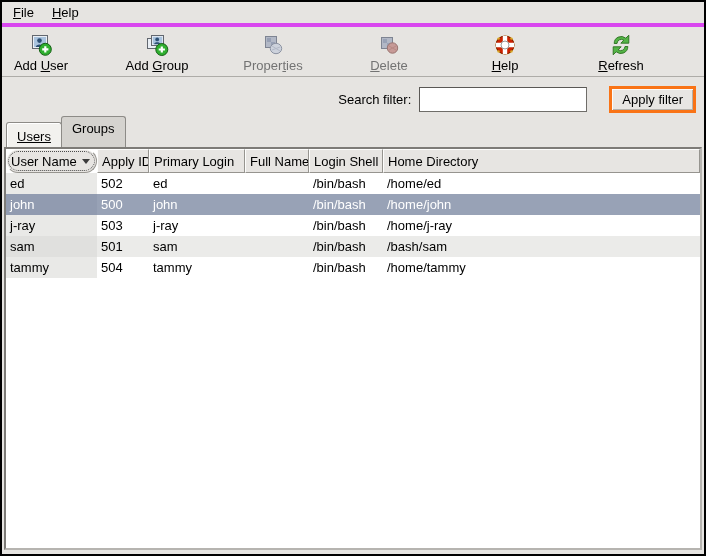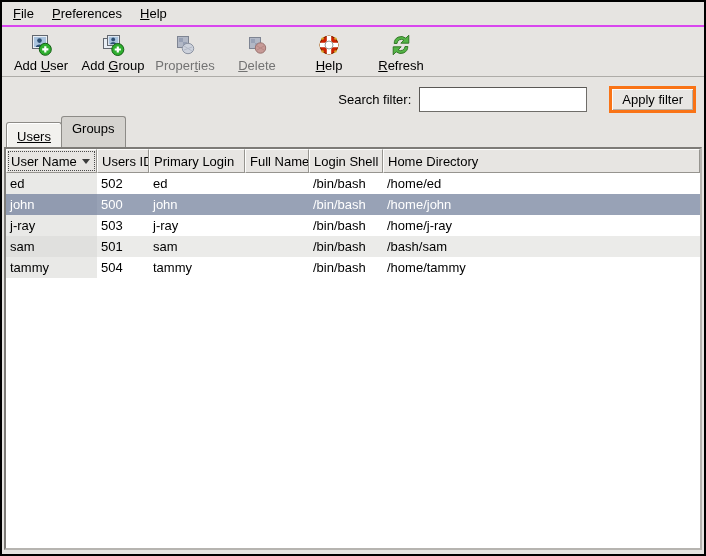--- a/index.html
+++ b/index.html
@@ -11,32 +11,33 @@
     border: 2px solid #000;
     background: #e6e4e1;
     display: flex; flex-direction: column;
     overflow: hidden;
   }
 
   
   .menubar {
     height: 25px; display: flex; align-items: center;
     padding-left: 2px;
-    border-bottom: 2px solid #d946ef;
+    border-bottom: 4px solid #d946ef;
     background: #e6e4e1;
   }
   .menu-item { padding: 3px 9px; cursor: default; }
   .menu-item .mn { text-decoration: underline; }
 
   
   .toolbar {
     height: 50px; display: flex; align-items: stretch;
     padding: 2px 0 0 3px;
     border-bottom: 1px solid #aeaca8;
     background: #e6e4e1;
+    gap: 44px;
   }
   .tool-button {
     width: 72px; display: flex; flex-direction: column;
     align-items: center; justify-content: center;
     gap: 1px; padding: 1px 0;
   }
   .tool-button svg { width: 24px; height: 24px; display: block; }
   .tool-label { white-space: nowrap; }
   .tool-label .mn { text-decoration: underline; }
   .tool-button.disabled .tool-label { color: #737373; }
@@ -95,21 +96,21 @@
   }
   .thead { display: flex; height: 24px; flex: none; }
   .th {
     background: #e7e5e2;
     border-top: 1px solid #fdfdfc; border-left: 1px solid #fdfdfc;
     border-right: 1px solid #96948f; border-bottom: 1px solid #96948f;
     display: flex; align-items: center;
     padding: 0 4px; white-space: nowrap; overflow: hidden;
     cursor: default;
   }
-  .th.sorted { outline: 1px dotted #4a4a4a; outline-offset: -3px; }
+  .th.sorted { outline: 1px dotted #4a4a4a; outline-offset: -3px; border-radius: 12px; }
   .sort-arrow {
     width: 0; height: 0; margin-left: auto; margin-right: 2px;
     border-left: 4px solid transparent; border-right: 4px solid transparent;
     border-top: 5px solid #3c3c3c;
   }
   .col-0 { width: 91px; flex: none; }
   .col-1 { width: 52px; flex: none; }
   .col-2 { width: 96px; flex: none; }
   .col-3 { width: 64px; flex: none; }
   .col-4 { width: 74px; flex: none; }
@@ -129,21 +130,20 @@
   .tr.selected .td.col-0 { background: #919bb0; }
   .filler { flex: 1; background: #fff; }
 </style>
 </head>
 <body>
 
 <div class="window">
 
   <div class="menubar">
     <div class="menu-item"><span class="mn">F</span><span>ile</span></div>
-    <div class="menu-item"><span class="mn">P</span><span>references</span></div>
     <div class="menu-item"><span class="mn">H</span><span>elp</span></div>
   </div>
 
   <div class="toolbar">
 
     <div class="tool-button">
       <span>
         <svg viewBox="0 0 24 24">
           <rect x="3.5" y="2.5" width="15" height="13" fill="#e9eef4" stroke="#62676f"></rect>
           <rect x="5" y="4" width="12" height="10" fill="#a9c3de"></rect>
@@ -236,21 +236,21 @@
   </div>
 
   <div class="table-frame">
 
     <div class="thead">
       <div class="th col-0 sorted">
         <span>User Name</span>
         <span class="sort-arrow"></span>
       </div>
       <div class="th col-1">
-          <span>Users ID</span>
+          <span>Apply ID</span>
         </div>
       <div class="th col-2">
           <span>Primary Login</span>
         </div>
       <div class="th col-3">
           <span>Full Name</span>
         </div>
       <div class="th col-4">
           <span>Login Shell</span>
         </div>

